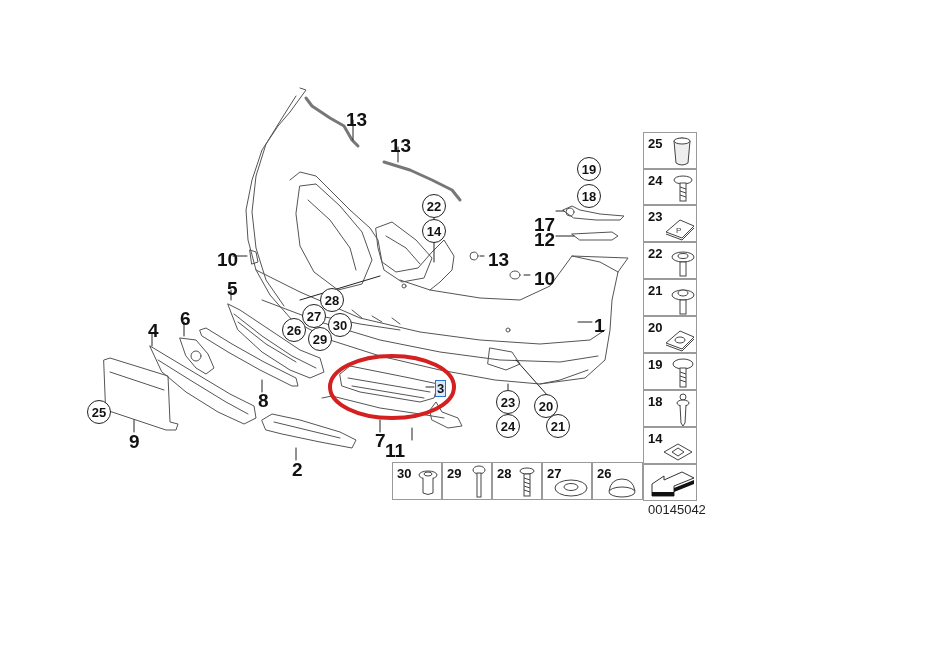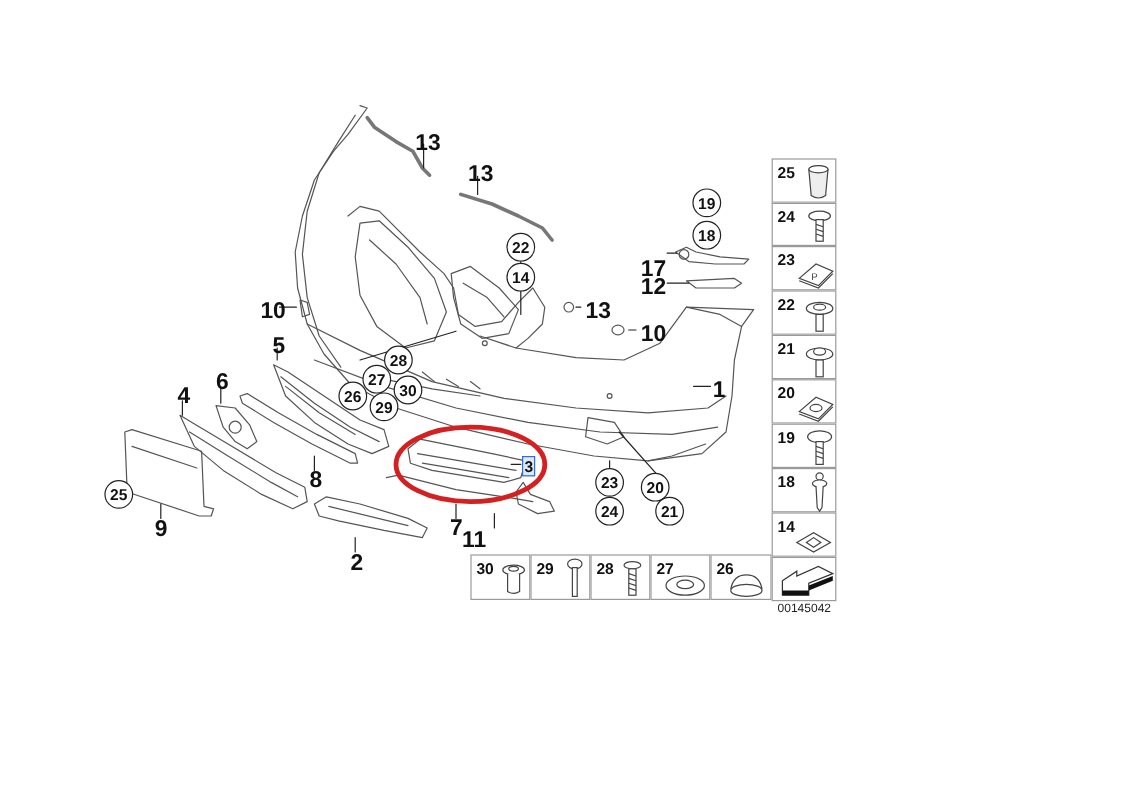--- a/index.html
+++ b/index.html
@@ -3,21 +3,21 @@
 <meta charset="utf-8">
 <style>
   html, body { margin:0; padding:0; background:#ffffff; }
   body { width:942px; height:670px; position:relative; overflow:hidden; font-family:"Liberation Sans", sans-serif; }
   #canvas { position:absolute; left:0; top:0; width:942px; height:670px; }
   .lbl { position:absolute; font-family:"Liberation Sans", sans-serif; font-weight:bold; font-size:19px; color:#111; line-height:1; white-space:nowrap; }
   .circ { position:absolute; width:24px; height:24px; border:1.3px solid #222; border-radius:50%; background:#fff; display:flex; align-items:center; justify-content:center; font-family:"Liberation Sans", sans-serif; font-weight:bold; font-size:13px; color:#111; box-sizing:border-box; }
   .grid-cell { position:absolute; border:1px solid #9a9a9a; background:#fff; box-sizing:border-box; }
   .grid-num { position:absolute; left:4px; top:3px; font-family:"Liberation Sans", sans-serif; font-weight:bold; font-size:13px; color:#111; }
   .hl { position:absolute; border:1.5px solid #2a6fd6; background:#dce9fb; color:#111; font-weight:bold; font-size:13px; font-family:"Liberation Sans", sans-serif; padding:0 1px; line-height:15px; }
-  .code { position:absolute; font-family:"Liberation Sans", sans-serif; font-size:10px; color:#222; }
+  .code { position:absolute; font-family:"Liberation Sans", sans-serif; font-size:13px; color:#222; }
 </style>
 </head>
 <body>
 
 <div id="canvas">
 
   <svg width="942" height="670" viewBox="0 0 942 670" style="position:absolute;left:0;top:0;">
     <g fill="none" stroke="#555" stroke-width="1" stroke-linejoin="round" stroke-linecap="round">
 
       <path d="M300 88 L306 90 L290 112 L278 126 L262 150 L252 180 L246 210 L248 240 L256 270 L270 295 L292 320 L330 340 L380 356 L440 370 L495 380 L540 384 L585 378 L605 360 L610 330 L612 300 L618 272 L628 258 L572 256 L550 286 L520 300 L480 298 L430 290 L400 280"></path>

